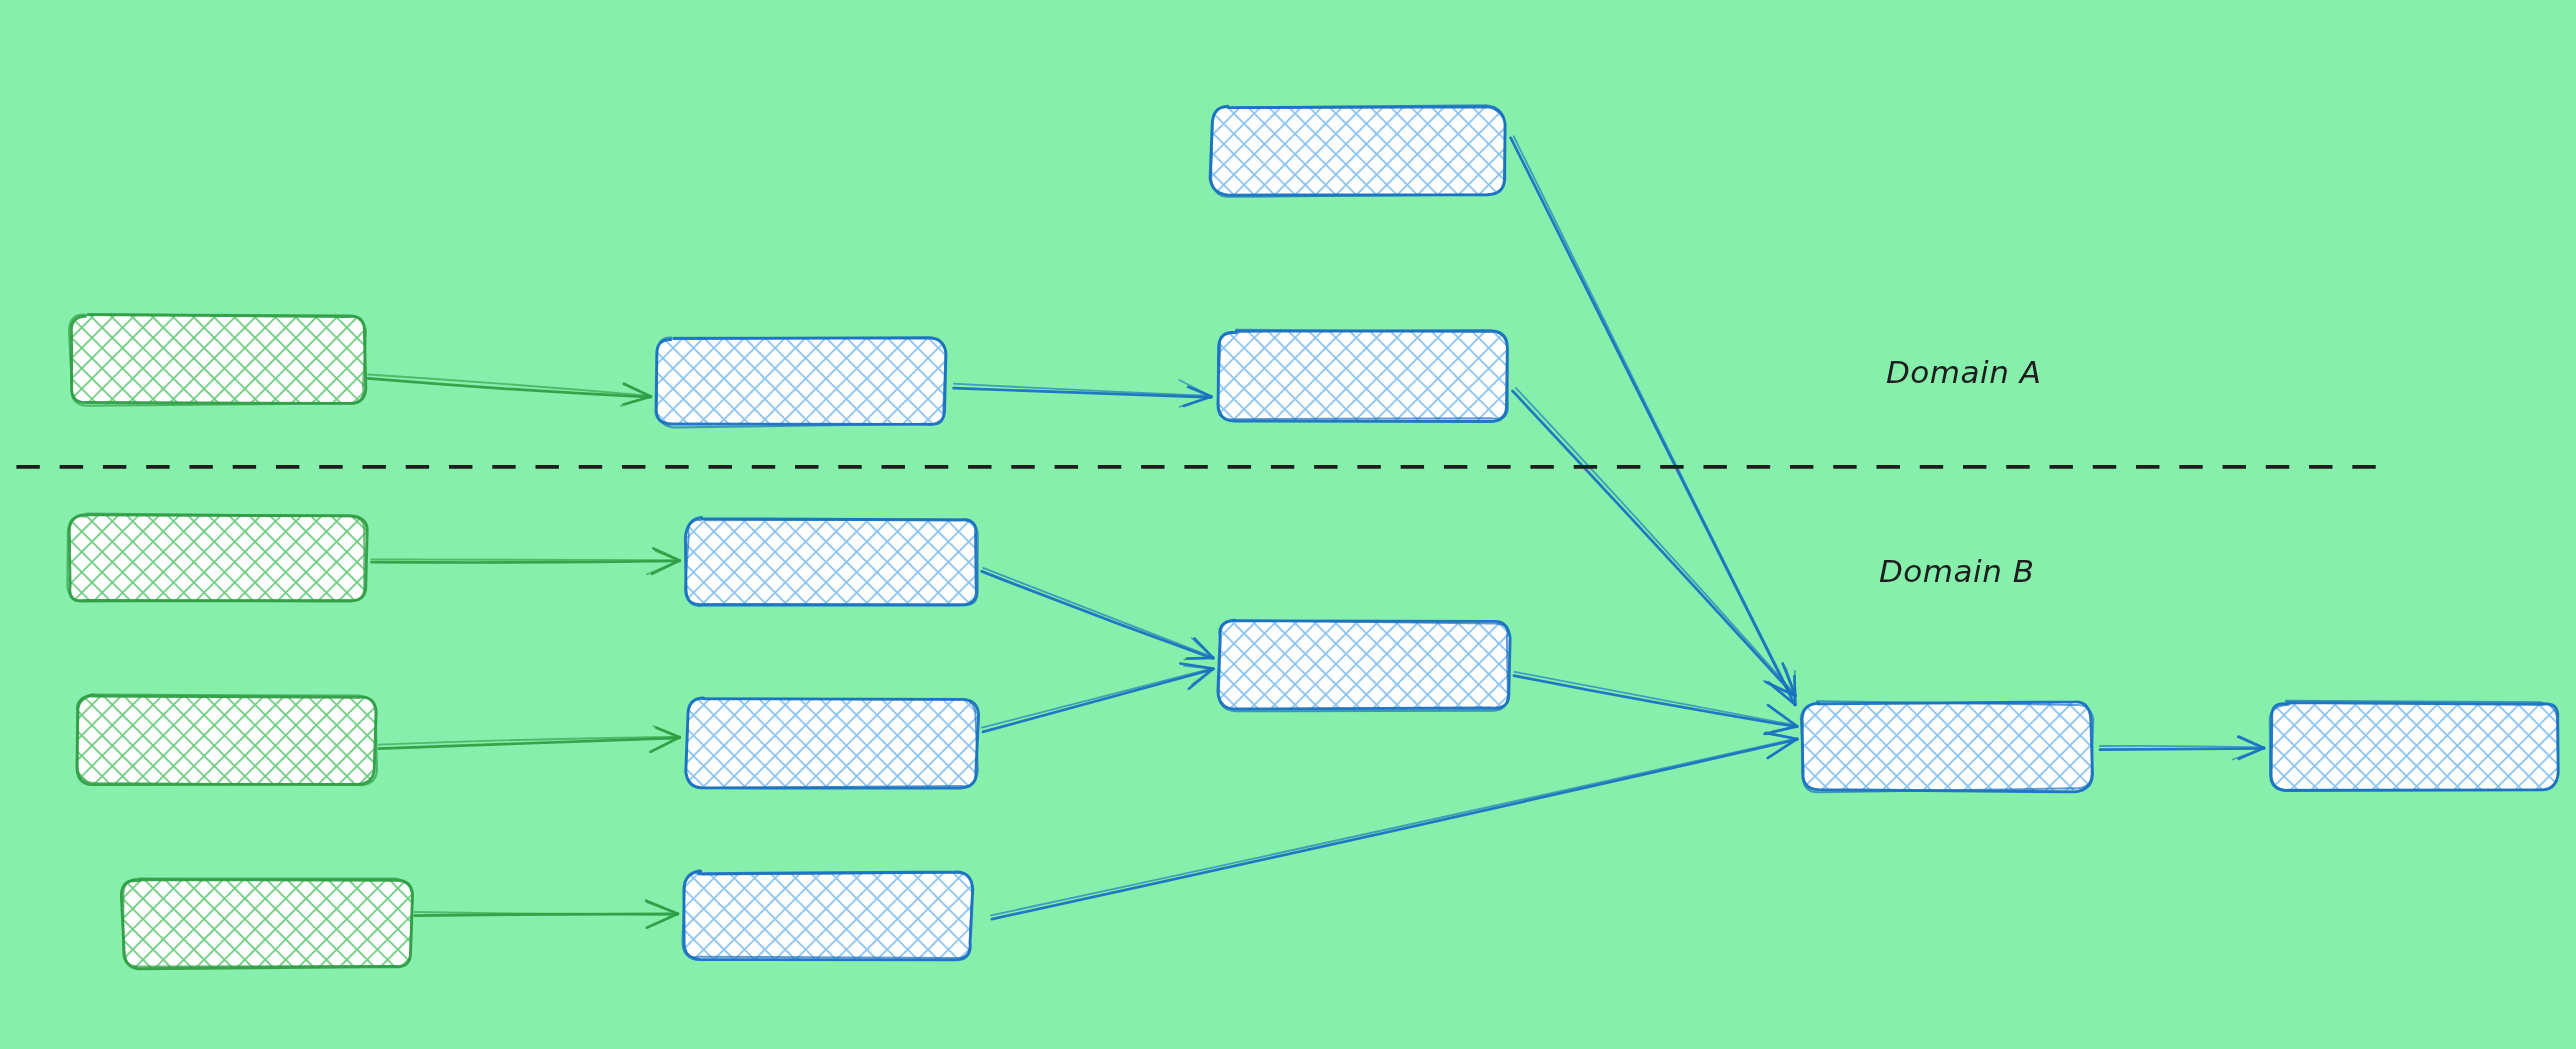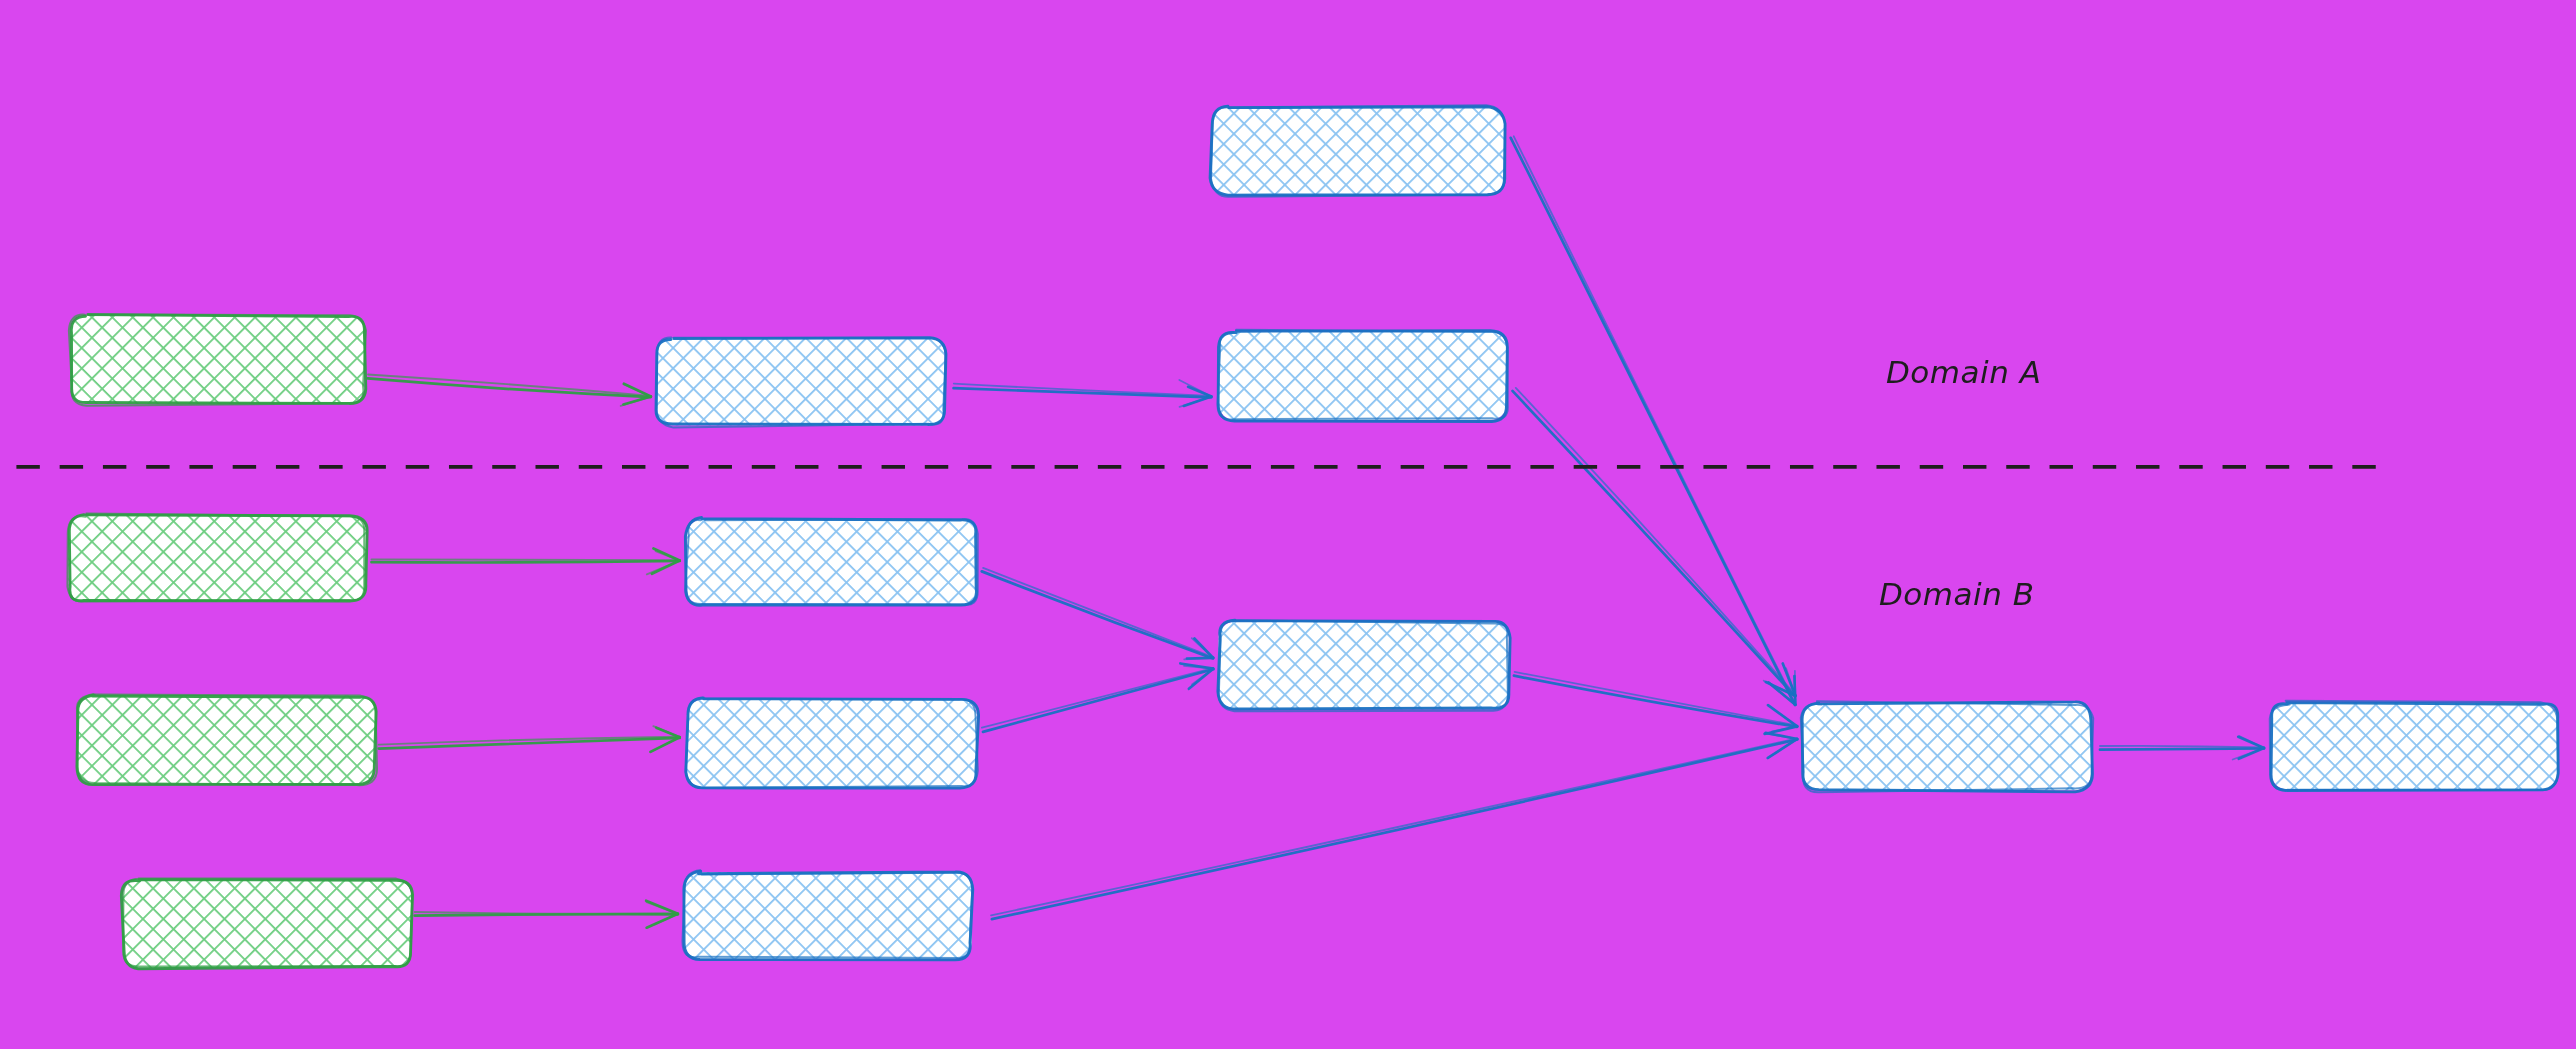--- a/index.html
+++ b/index.html
@@ -10,21 +10,21 @@
   body {
     width: 2576px;
     height: 1049px;
     overflow: hidden;
     font-family: "DejaVu Sans", sans-serif;
   }
   #canvas-root {
     position: relative;
     width: 2576px;
     height: 1049px;
-    background: #d946ef;
+    background: #86efac;
   }
   #diagram-svg {
     position: absolute;
     left: 0;
     top: 0;
     width: 2576px;
     height: 1049px;
     display: block;
   }
   .domain-label {
@@ -218,16 +218,16 @@
           <path d="M 2537.38057 779.64545 L 2821.62981 781.40476 Q 2839.25503 778.465215 2837.90788 797.257545 L 2838.390845 858.21791 Q 2836.54743 875.33024 2821.11272 876.510755 L 2536.27919 877.09032 Q 2519.128675 876.346325 2519.857095 858.13958 L 2520.58555 797.445285 Q 2519.250055 778.31916 2538.068145 781.323945 " fill="none" stroke="#1971c2" stroke-width="3.2" stroke-linecap="round" stroke-linejoin="round" opacity="0.95"></path>
           <path d="M 2536.0329 777.6817 L 2818.65495 779.1055 Q 2836.19585 782.1988 2837.54965 798.62955 L 2838.46265 855.972 Q 2837.5959 878.16045 2818.7757 876.5056 L 2538.63585 876.26725 Q 2519.3888 878.45765 2518.7305 859.34475 L 2518.39835 797.31315 Q 2519.8095 782.48575 2540.4796 781.8018 " fill="none" stroke="#1971c2" stroke-width="2.2" stroke-linecap="round" stroke-linejoin="round" opacity="0.7"></path>
         </g>
       </g>
     <g id="layer-divider">
         <line x1="18" y1="518" x2="2656" y2="518" stroke="#1e1e1e" stroke-width="4" stroke-dasharray="26 22" stroke-linecap="butt"></line>
       </g>
   </svg>
   <div id="labels-root">
       <div class="domain-label" style="left: 1886px; top: 354px; font-size: 31px; color: rgb(30, 30, 30);">Domain A</div>
-      <div class="domain-label" style="left: 1879px; top: 576px; font-size: 31px; color: rgb(30, 30, 30);">Domain B</div>
+      <div class="domain-label" style="left: 1879px; top: 553px; font-size: 31px; color: rgb(30, 30, 30);">Domain B</div>
     </div>
 </div>
 
 
 </body></html>

